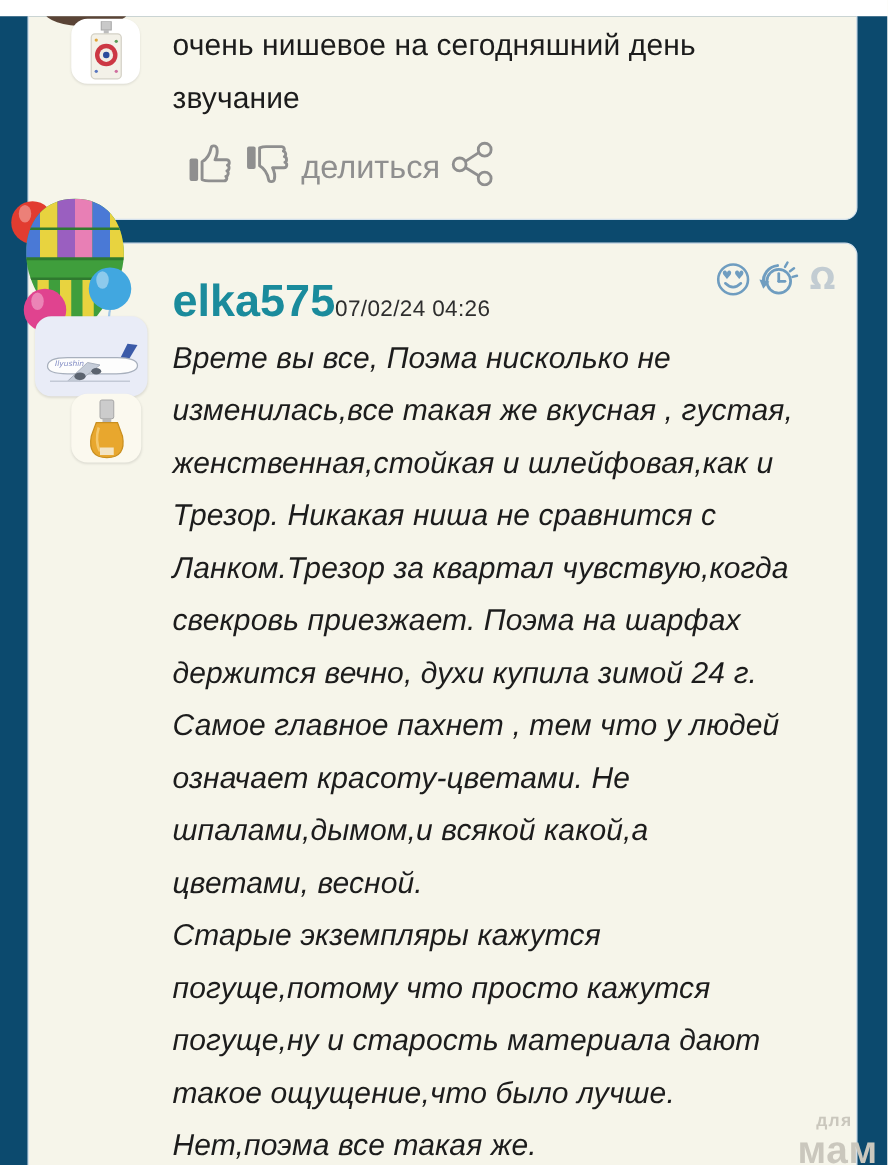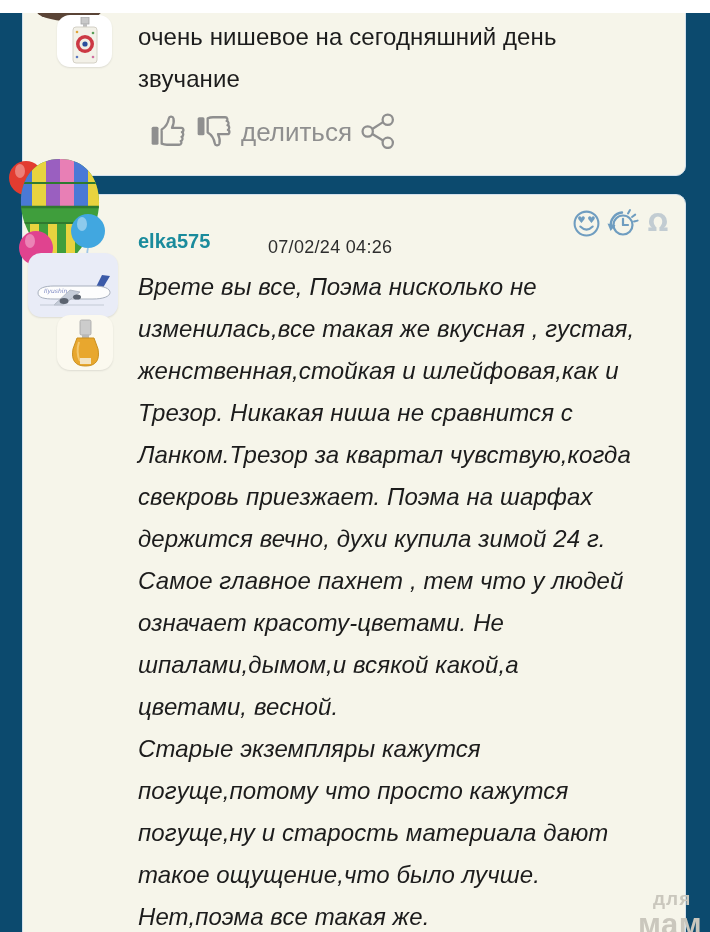--- a/index.html
+++ b/index.html
@@ -26,21 +26,21 @@
   .card-main .body-text{top:71px;font-style:italic;}
 
   .actions{
     position:absolute;left:126px;top:170px;
     display:flex;align-items:center;gap:8px;
   }
   .share-label{font-size:26px;color:#8f8f8f;}
 
   .author{
     position:absolute;left:115px;top:31px;
-    font-size:20px;font-weight:bold;color:#1a8b9c;line-height:30px;
+    font-size:36px;font-weight:bold;color:#1a8b9c;line-height:30px;
   }
   .timestamp{
     position:absolute;left:245px;top:42px;
     font-size:18px;color:#2e2e2e;letter-spacing:0.3px;
   }
   .header-icons{
     position:absolute;top:12px;right:14px;
     display:flex;align-items:center;gap:6px;
   }
 
@@ -56,21 +56,21 @@
     background:#5a4436;border-radius:50%;
   }
   .tile-plane{left:28px;top:240px;width:90px;height:64px;background:#e9ecf7;}
   .tile-bottle2{left:57px;top:302px;width:56px;height:55px;background:#fbf9ef;}
   .balloon-cluster{position:absolute;left:0px;top:140px;width:125px;height:160px;}
 
   .watermark{
     position:absolute;left:638px;top:876px;z-index:5;
     color:#cac7bd;font-weight:bold;line-height:1;text-align:left;
   }
-  .watermark .wm-small{display:block;font-size:19px;letter-spacing:1px;margin-left:15px;}
+  .watermark .wm-small{display:block;font-size:14px;letter-spacing:1px;margin-left:15px;}
   .watermark .wm-big{display:block;font-size:31px;letter-spacing:0.5px;margin-top:1px;text-decoration:underline;}
 
   .z-avatars{z-index:3;}
 </style>
 </head>
 <body>
 
 <div class="screen">
 
   <div class="card card-prev">

